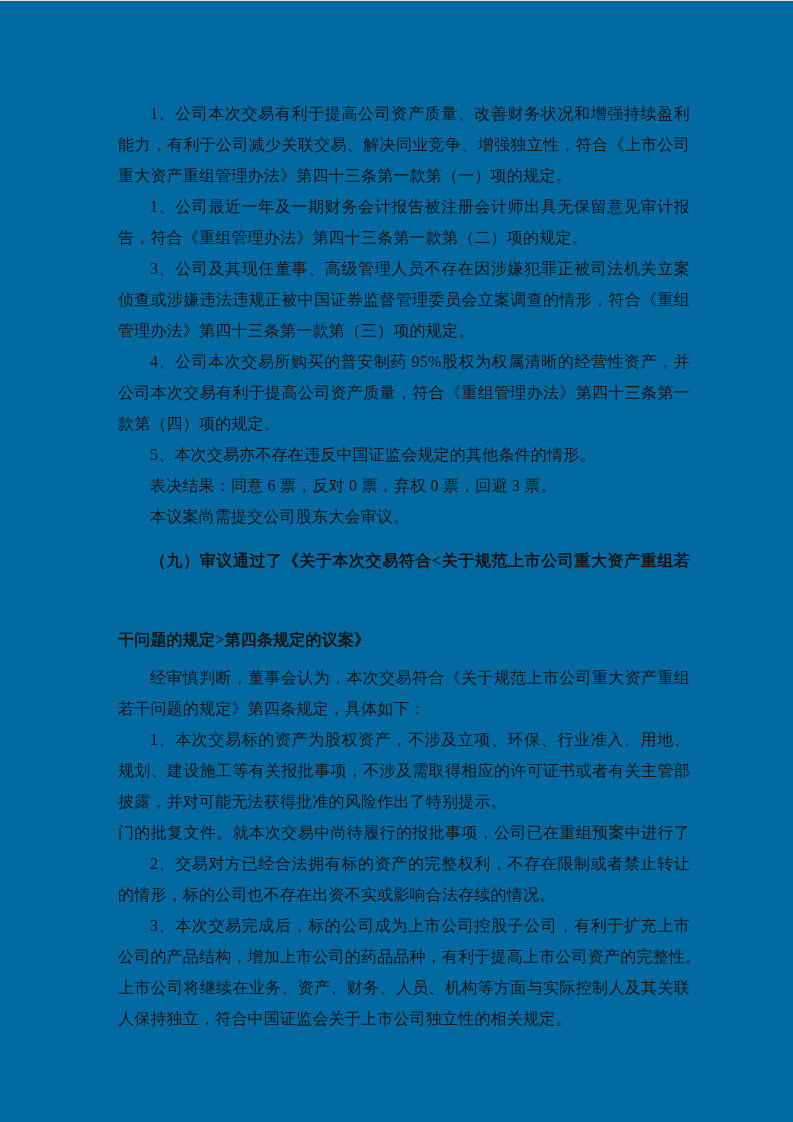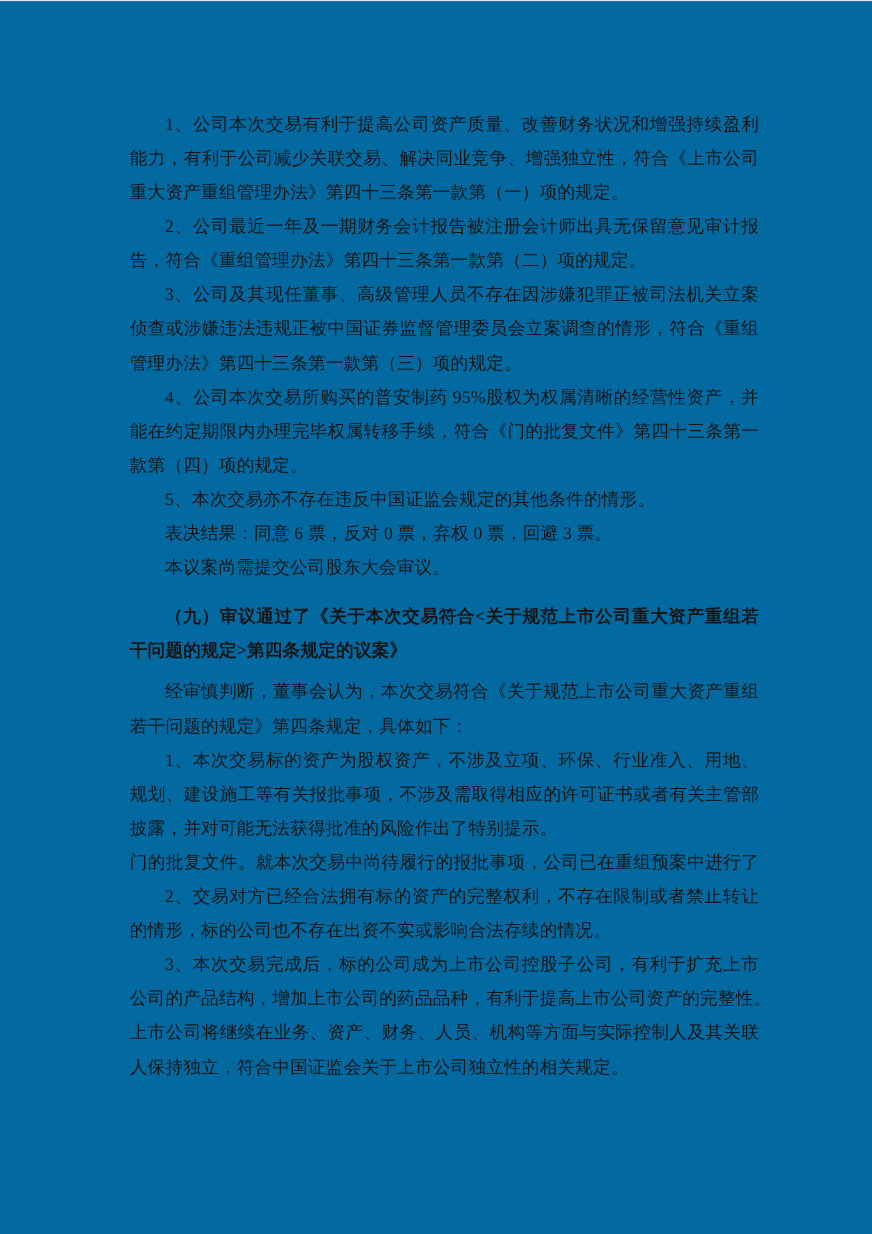--- a/index.html
+++ b/index.html
@@ -46,41 +46,42 @@
   
   .line.indent {
     padding-left: 32px;
   }
   .line.indent.fill {
     width: 100%;
   }
 
   .line.bold {
     font-weight: 700;
+    margin-top: 48px;
   }
 
   
   .line.gap-before { margin-top: 13px; }
   .line.gap-after  { margin-top: 7px; font-family: Liberation Serif, serif;  }
 </style>
 </head>
 <body>
 
 <div class="page">
   <div class="body-text">
       <div class="line fill indent">1、公司本次交易有利于提高公司资产质量、改善财务状况和增强持续盈利</div>
       <div class="line fill">能力，有利于公司减少关联交易、解决同业竞争、增强独立性，符合《上市公司</div>
       <div class="line">重大资产重组管理办法》第四十三条第一款第（一）项的规定。</div>
-      <div class="line fill indent">2、公司最近一年及一期财务会计报告被注册会计师出具无保留意见审计报</div>
+      <div class="line fill indent">1、公司最近一年及一期财务会计报告被注册会计师出具无保留意见审计报</div>
       <div class="line">告，符合《重组管理办法》第四十三条第一款第（二）项的规定。</div>
       <div class="line fill indent">3、公司及其现任董事、高级管理人员不存在因涉嫌犯罪正被司法机关立案</div>
       <div class="line fill">侦查或涉嫌违法违规正被中国证券监督管理委员会立案调查的情形，符合《重组</div>
       <div class="line">管理办法》第四十三条第一款第（三）项的规定。</div>
       <div class="line fill indent">4、公司本次交易所购买的普安制药 95%股权为权属清晰的经营性资产，并</div>
-      <div class="line fill">能在约定期限内办理完毕权属转移手续，符合《门的批复文件》第四十三条第一</div>
+      <div class="line fill">公司本次交易有利于提高公司资产质量，符合《重组管理办法》第四十三条第一</div>
       <div class="line">款第（四）项的规定。</div>
       <div class="line indent">5、本次交易亦不存在违反中国证监会规定的其他条件的情形。</div>
       <div class="line indent">表决结果：同意 6 票，反对 0 票，弃权 0 票，回避 3 票。</div>
       <div class="line indent">本议案尚需提交公司股东大会审议。</div>
       <div class="line fill indent bold gap-before">（九）审议通过了《关于本次交易符合&lt;关于规范上市公司重大资产重组若</div>
       <div class="line bold">干问题的规定&gt;第四条规定的议案》</div>
       <div class="line fill indent gap-after">经审慎判断，董事会认为，本次交易符合《关于规范上市公司重大资产重组</div>
       <div class="line">若干问题的规定》第四条规定，具体如下：</div>
       <div class="line fill indent">1、本次交易标的资产为股权资产，不涉及立项、环保、行业准入、用地、</div>
       <div class="line fill">规划、建设施工等有关报批事项，不涉及需取得相应的许可证书或者有关主管部</div>

